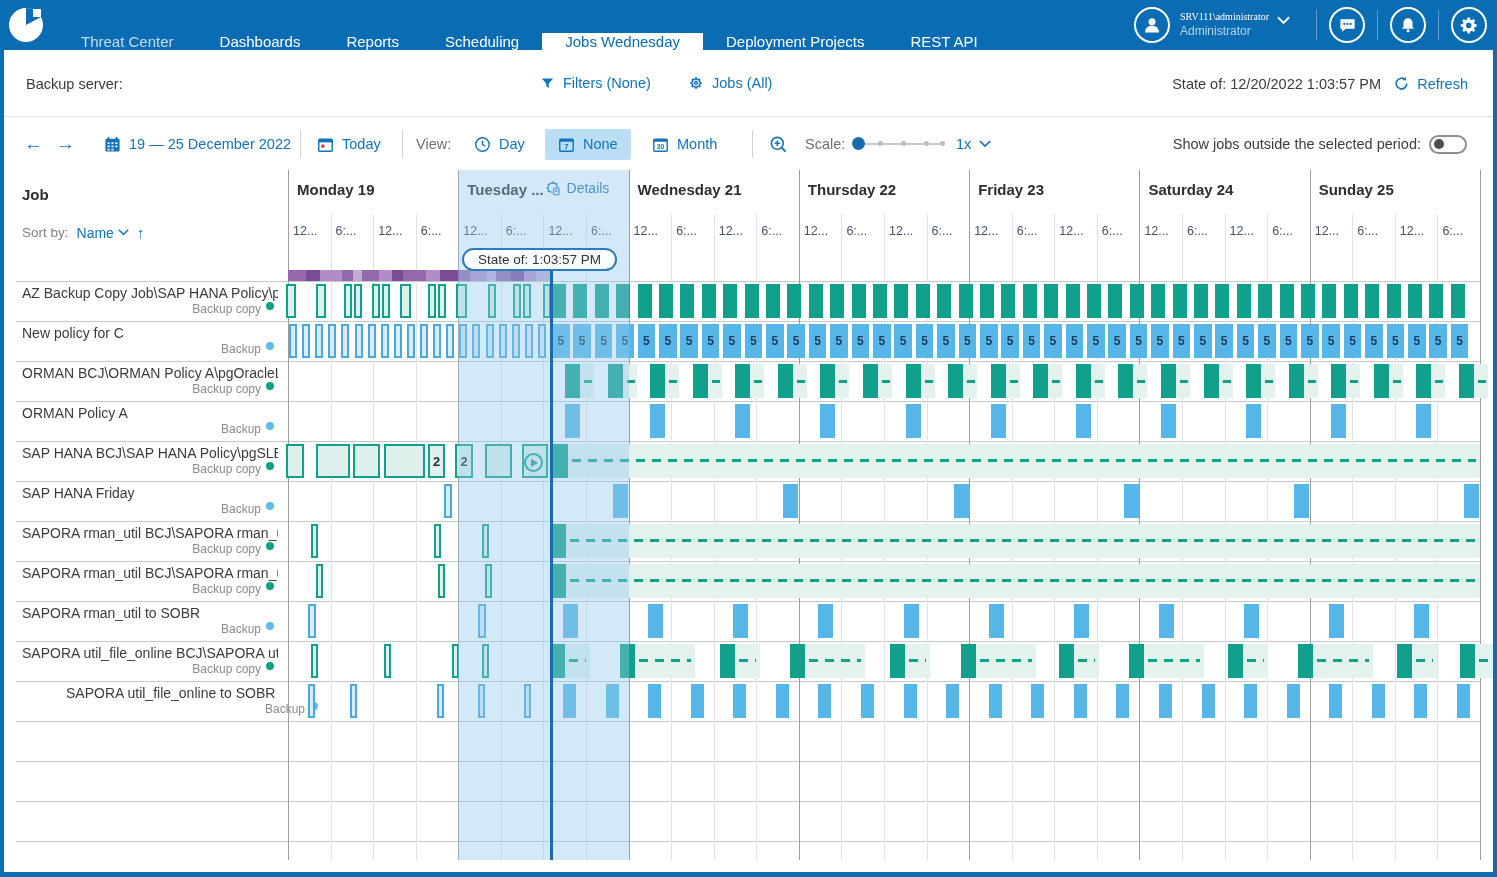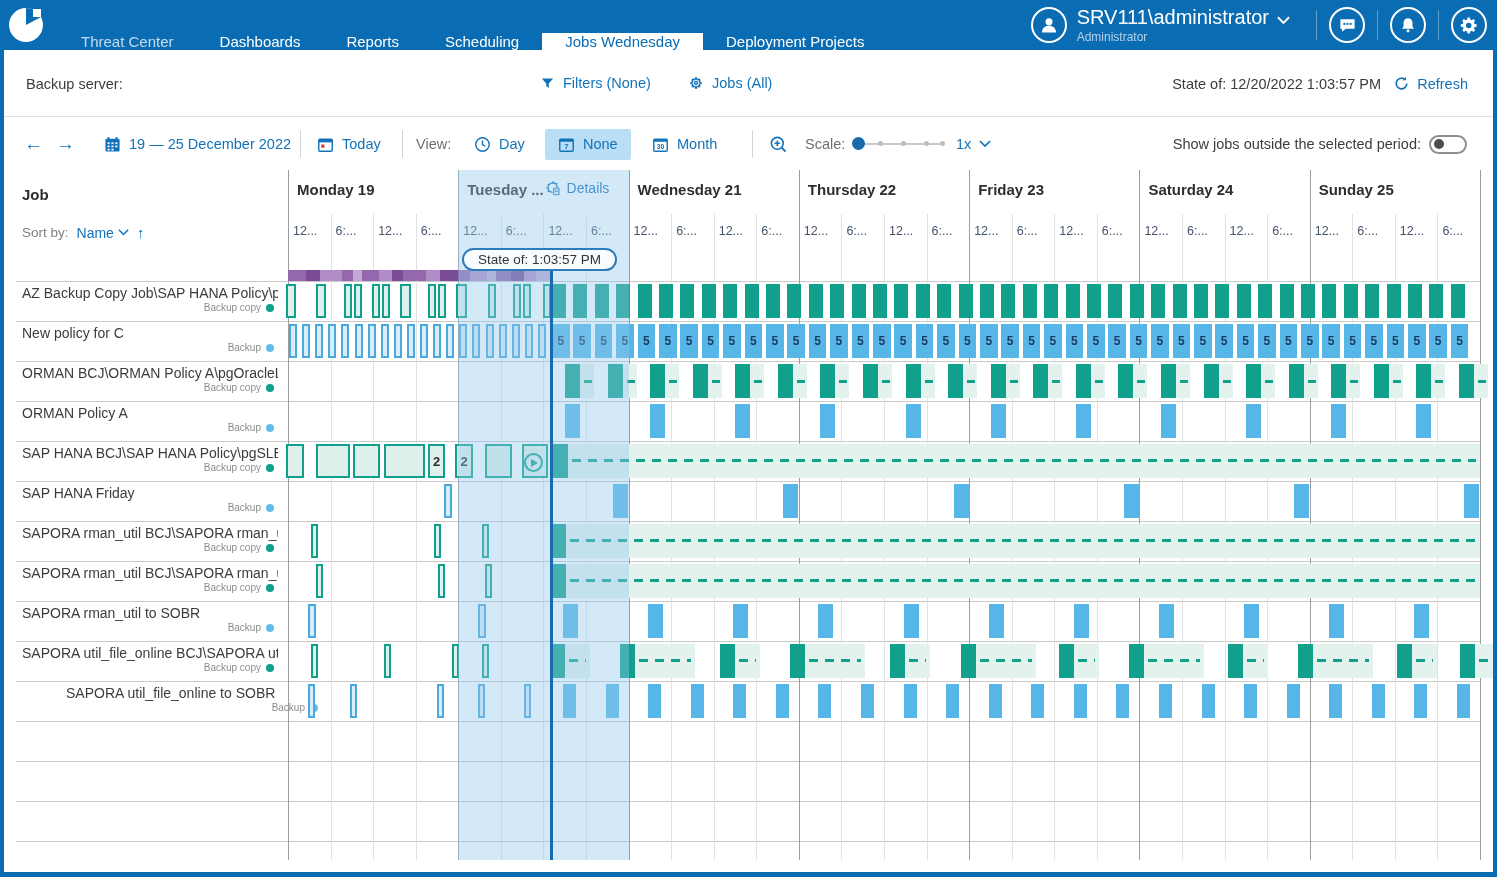--- a/index.html
+++ b/index.html
@@ -10,21 +10,21 @@
   .nav { position:absolute; top:0; left:0; width:1497px; height:50px; background:#0a6cb3; display:flex; align-items:stretch; z-index:10; }
   .logo { width:36px; height:36px; margin:7px 14px 0 8px; flex:0 0 auto; }
   .nav-items { display:flex; align-items:flex-end; }
   .nav-item { display:flex; align-items:center; padding:0 23px; color:#fff; font-size:15px; cursor:pointer; white-space:nowrap; }
   .nav-item.dim { color:rgba(255,255,255,0.75); }
   .nav-item.active { background:#fff; color:#0a6cb3; }
   .nav-right { margin-left:auto; display:flex; align-items:center; padding-right:10px; }
   .user-block { display:flex; align-items:center; color:#fff; }
   .avatar-circle { width:36px; height:36px; border:2px solid #fff; border-radius:50%; display:flex; align-items:center; justify-content:center; margin-right:10px; }
   .user-texts { line-height:1.25; }
-  .user-name { font-size:20px; color:#fff; white-space:nowrap; }
+  .user-name { font-size:10px; color:#fff; white-space:nowrap;font-family:Liberation Serif, serif; }
   .user-role { font-size:12px; color:#b4d2ea; }
   .nav-chev { margin:0 14px 10px 8px; color:#fff; }
   .nav-div { width:1px; height:30px; background:rgba(255,255,255,0.35); margin:0 12px; }
   .icon-circle { width:36px; height:36px; border:2px solid #fff; border-radius:50%; display:flex; align-items:center; justify-content:center; cursor:pointer; }
 
   
   .filterbar { position:absolute; top:50px; left:4px; width:1489px; height:67px; background:#fff; border-bottom:1px solid #e2e2e2; z-index:5; }
   .fb-label { position:absolute; left:22px; top:26px; font-size:14.5px; color:#3c3c3c; }
   .server-select { position:absolute; left:128px; top:18px; width:363px; height:31px; border:1px solid #ababab; border-radius:2px; background:#fff; display:flex; align-items:center; justify-content:space-between; padding:0 10px; font-size:14px; color:#333; cursor:pointer; }
   .fb-link { position:absolute; top:25px; display:flex; align-items:center; gap:8px; color:#1273b8; font-size:14.5px; cursor:pointer; }
@@ -51,21 +51,21 @@
   .tick-label { position:absolute; top:224px; font-size:12.5px; color:#44546b; white-space:nowrap; z-index:1; }
   .details-link { position:absolute; top:180px; display:flex; align-items:center; gap:6px; color:#1273b8; font-size:14px; cursor:pointer; z-index:2; }
   .col-head { position:absolute; left:22px; top:186px; font-size:15px; font-weight:bold; color:#2e2e2e; }
   .sort-row { position:absolute; left:22px; top:224px; display:flex; align-items:center; gap:8px; font-size:13.5px; }
   .sort-lbl { color:#808080; }
   .sort-val { color:#1273b8; font-size:14px; display:flex; align-items:center; gap:4px; cursor:pointer; }
   .sort-up { color:#1273b8; font-size:15px; cursor:pointer; }
 
   .job-cell { position:absolute; left:16px; width:266px; height:40px; z-index:1; cursor:pointer; }
   .job-name { position:absolute; left:6px; top:4px; width:256px; font-size:14px; color:#3c3c3c; white-space:nowrap; overflow:hidden; }
-  .job-type { position:absolute; right:8px; top:21px; font-size:10px; color:#8c8c8c; display:flex; align-items:center; gap:5px; }
+  .job-type { position:absolute; right:8px; top:21px; font-size:12px; color:#8c8c8c; display:flex; align-items:flex-start; gap:5px; }
   .dot { width:8px; height:8px; border-radius:50%; }
 
   .heat-seg { position:absolute; z-index:2; }
   .bar { position:absolute; height:34px; z-index:2; cursor:pointer; }
   .ol-teal { background:#def0eb; border:2px solid #10a08b; }
   .ol-blue { background:#d9ecf9; border:2px solid #49a9de; }
   .sol-teal { background:#10a08b; }
   .sol-blue { background:#57b6e8; }
   .bar-label { display:flex; align-items:center; justify-content:center; font-size:12px; font-weight:bold; color:#1c3c60; width:100%; height:100%; }
   .bar-label2 { display:flex; align-items:center; justify-content:center; font-size:13px; font-weight:bold; color:#2e2e2e; width:100%; height:100%; }
@@ -95,20 +95,21 @@
         <rect x="25" y="2" width="8" height="8" fill="#ffffff"></rect>
       </svg>
     </div>
     <div class="nav-items" id="navItems">
         <div class="nav-item dim">Threat Center</div>
         <div class="nav-item">Dashboards</div>
         <div class="nav-item">Reports</div>
         <div class="nav-item">Scheduling</div>
         <div class="nav-item active">Jobs Wednesday</div>
         <div class="nav-item">Deployment Projects</div>
+        <div class="nav-item">REST API</div>
       </div>
     <div class="nav-right">
       <div class="user-block">
         <div class="avatar-circle">
           <svg width="20" height="20" viewBox="0 0 24 24">
               <circle cx="12" cy="8" r="4.2" fill="#fff"></circle>
               <path d="M3.5 21a8.5 8.5 0 0 1 17 0z" fill="#fff"></path>
             </svg>
         </div>
         <div class="user-texts">

